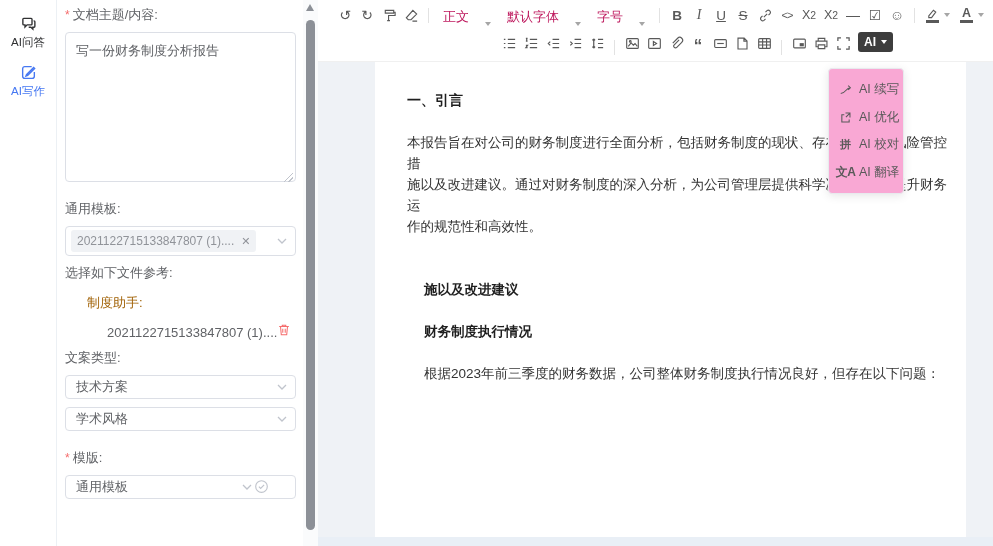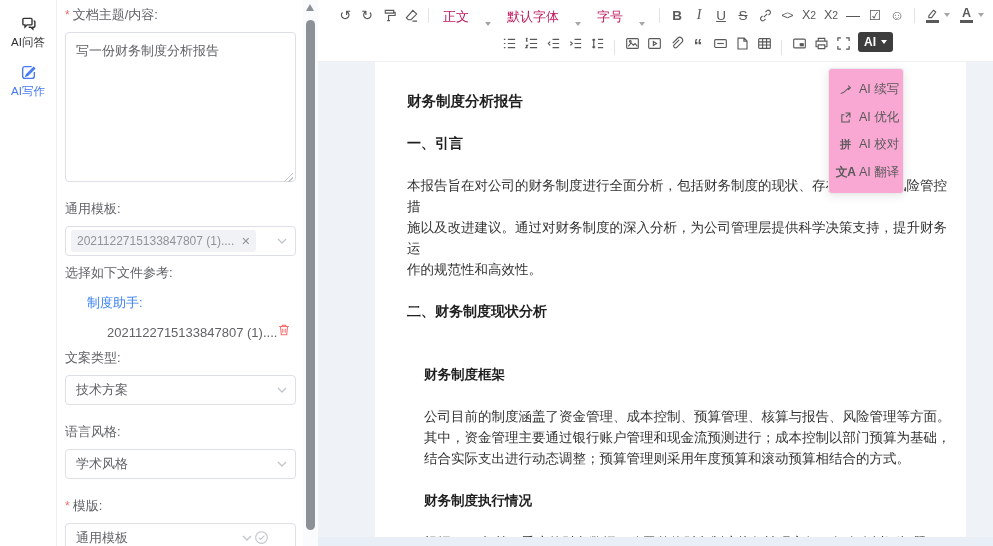--- a/index.html
+++ b/index.html
@@ -17,30 +17,30 @@
 
   
   .panel { width:246px; flex:none; padding:6px 7px 16px 8px; background:#fff; }
   .f-label { font-size:13px; color:#606266; line-height:18px; }
   .req { color:#f56c6c; margin-right:3px; font-size:12px; }
   .txtarea-wrap { position:relative; margin-top:8px; }
   textarea.topic { width:100%; height:150px; border:1px solid #dcdfe6; border-radius:4px; resize:none;
     font:13px "Liberation Sans","DejaVu Sans",sans-serif; color:#606266; padding:8px 10px; line-height:19px; outline:none; }
   .resize-grip { position:absolute; right:3px; bottom:4px; width:9px; height:9px;
     background:linear-gradient(135deg, transparent 45%, #c0c4cc 45%, #c0c4cc 55%, transparent 55%, transparent 70%, #c0c4cc 70%, #c0c4cc 80%, transparent 80%); }
-  .sel { position:relative; margin-top:8px; height:30px; border:1px solid #dcdfe6; border-radius:4px; background:#fff;
+  .sel { position:relative; margin-top:8px; height:24px; border:1px solid #dcdfe6; border-radius:4px; background:#fff;
     display:flex; align-items:center; padding:0 28px 0 10px; font-size:13px; color:#606266; cursor:pointer; }
   .sel.tagsel { padding-left:5px; height:30px; }
   .tag { background:#f0f2f5; border-radius:3px; font-size:12px; color:#909399; padding:4px 6px; display:flex; align-items:center; gap:7px; max-width:185px; white-space:nowrap; }
   .tag .x { font-size:11px; color:#909399; cursor:pointer; line-height:1; }
   .chev { position:absolute; right:9px; top:50%; margin-top:-3px; width:9px; height:6px; }
   .chev svg { display:block; }
   .check-circle { position:absolute; right:26px; top:50%; margin-top:-8px; }
   .sel .chev2 { right:44px; }
-  .file-group { font-size:13px; color:#3b82f6; }
+  .file-group { font-size:13px; color:#a16207; }
   .file-row { display:flex; align-items:center; margin-top:11px; }
   .file-name { flex:1; font-size:13px; color:#606266; padding-left:42px; white-space:nowrap; }
   .trash { cursor:pointer; margin-right:6px; }
 
   
   .vscroll { width:15px; flex:none; position:relative; background:#fafbfc; }
   .vscroll .up { position:absolute; top:4px; left:3px; width:0; height:0;
     border-left:4.5px solid transparent; border-right:4.5px solid transparent; border-bottom:7px solid #8c9097; }
   .vscroll .thumb { position:absolute; top:20px; left:3px; width:9px; height:510px; background:#8c9097; border-radius:5px; }
 
@@ -143,21 +143,20 @@
     <div class="f-label" style="margin-top:8px;">文案类型:</div>
     <div class="sel">
       <span>技术方案</span>
       <span class="chev">
         <svg width="10" height="6" viewBox="0 0 10 6" fill="none" stroke="#c0c4cc" stroke-width="1.3">
             <path d="M1 1l4 4 4-4"></path>
           </svg>
       </span>
     </div>
 
-    <div class="f-label" style="margin-top:18px;">语言风格:</div>
     <div class="sel">
       <span>学术风格</span>
       <span class="chev">
         <svg width="10" height="6" viewBox="0 0 10 6" fill="none" stroke="#c0c4cc" stroke-width="1.3">
             <path d="M1 1l4 4 4-4"></path>
           </svg>
       </span>
     </div>
 
     <div class="f-label" style="margin-top:18px;">
@@ -337,30 +336,25 @@
         </span>
         <span class="ai-btn">
           <span>AI</span>
           <i class="caret"></i>
         </span>
       </div>
     </div>
 
     <div class="doc-wrap">
       <div class="page doc">
-        <div class="d-h1">财务制度分析报告</div>
         <div class="d-h2">一、引言</div>
         <div class="d-p">本报告旨在对公司的财务制度进行全面分析，包括财务制度的现状、存在的问题、风险管控措
 施以及改进建议。通过对财务制度的深入分析，为公司管理层提供科学决策支持，提升财务运
 作的规范性和高效性。</div>
-        <div class="d-h2">二、财务制度现状分析</div>
-        <div class="d-h3 ind mt21">财务制度框架</div>
-        <div class="d-p ind">公司目前的制度涵盖了资金管理、成本控制、预算管理、核算与报告、风险管理等方面。
-其中，资金管理主要通过银行账户管理和现金流预测进行；成本控制以部门预算为基础，
-结合实际支出进行动态调整；预算管理则采用年度预算和滚动预算相结合的方式。</div>
+        <div class="d-h3 ind mt21">施以及改进建议</div>
         <div class="d-h3 ind">财务制度执行情况</div>
         <div class="d-p ind">根据2023年前三季度的财务数据，公司整体财务制度执行情况良好，但存在以下问题：</div>
         
         
         
         
         
         
         
       </div>

